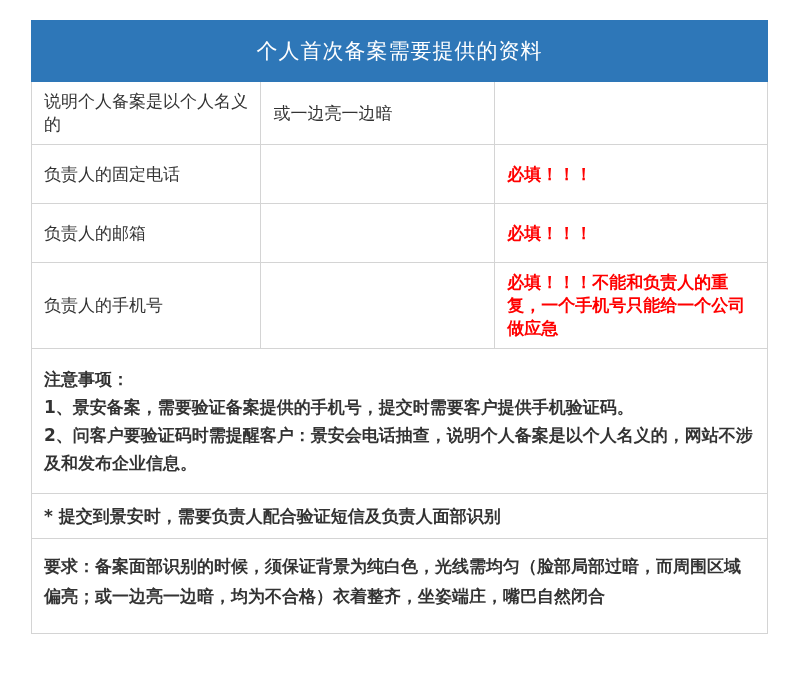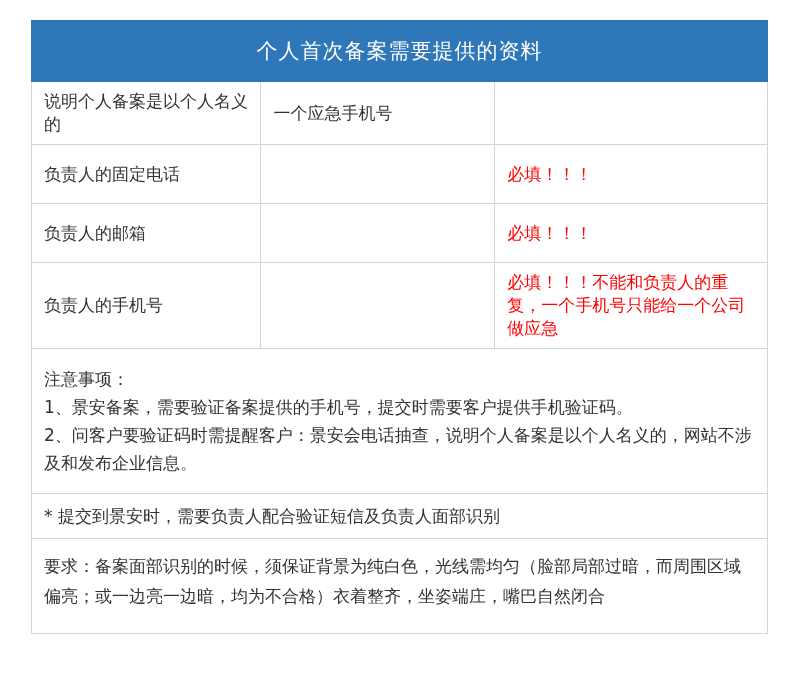--- a/index.html
+++ b/index.html
@@ -30,21 +30,21 @@
     background: #2e77b8;
     border: 1px solid #2e77b8;
     color: #ffffff;
     font-size: 21px;
     font-weight: normal;
     text-align: center;
     height: 44px;
     letter-spacing: 1px;
   }
   .data-row td { height: 42px; }
-  td.req, .red { color: #ff0000; }
+  td.req, .red { color: #ff0000; font-weight: bold; }
   td.note-cell { height: auto; }
   .note-attention td { padding: 16px 12px; line-height: 28px; }
   .note-attention div { line-height: 28px; }
   .note-submit td { padding: 9px 12px; height: 26px; }
   .note-require td { padding: 12px 12px 22px 12px; line-height: 30px; }
 </style>
 </head>
 <body>
 
 <table class="doc-table">
@@ -54,21 +54,21 @@
     <col style="width:246px">
   </colgroup>
   <thead>
     <tr>
       <th class="title-cell" colspan="3">个人首次备案需要提供的资料</th>
     </tr>
   </thead>
   <tbody>
     <tr class="data-row">
       <td>说明个人备案是以个人名义的</td>
-      <td>一个应急手机号</td>
+      <td>或一边亮一边暗</td>
       <td class="req"></td>
     </tr>
     <tr class="data-row">
       <td>负责人的固定电话</td>
       <td></td>
       <td class="req">必填！！！</td>
     </tr>
     <tr class="data-row">
       <td>负责人的邮箱</td>
       <td></td>

